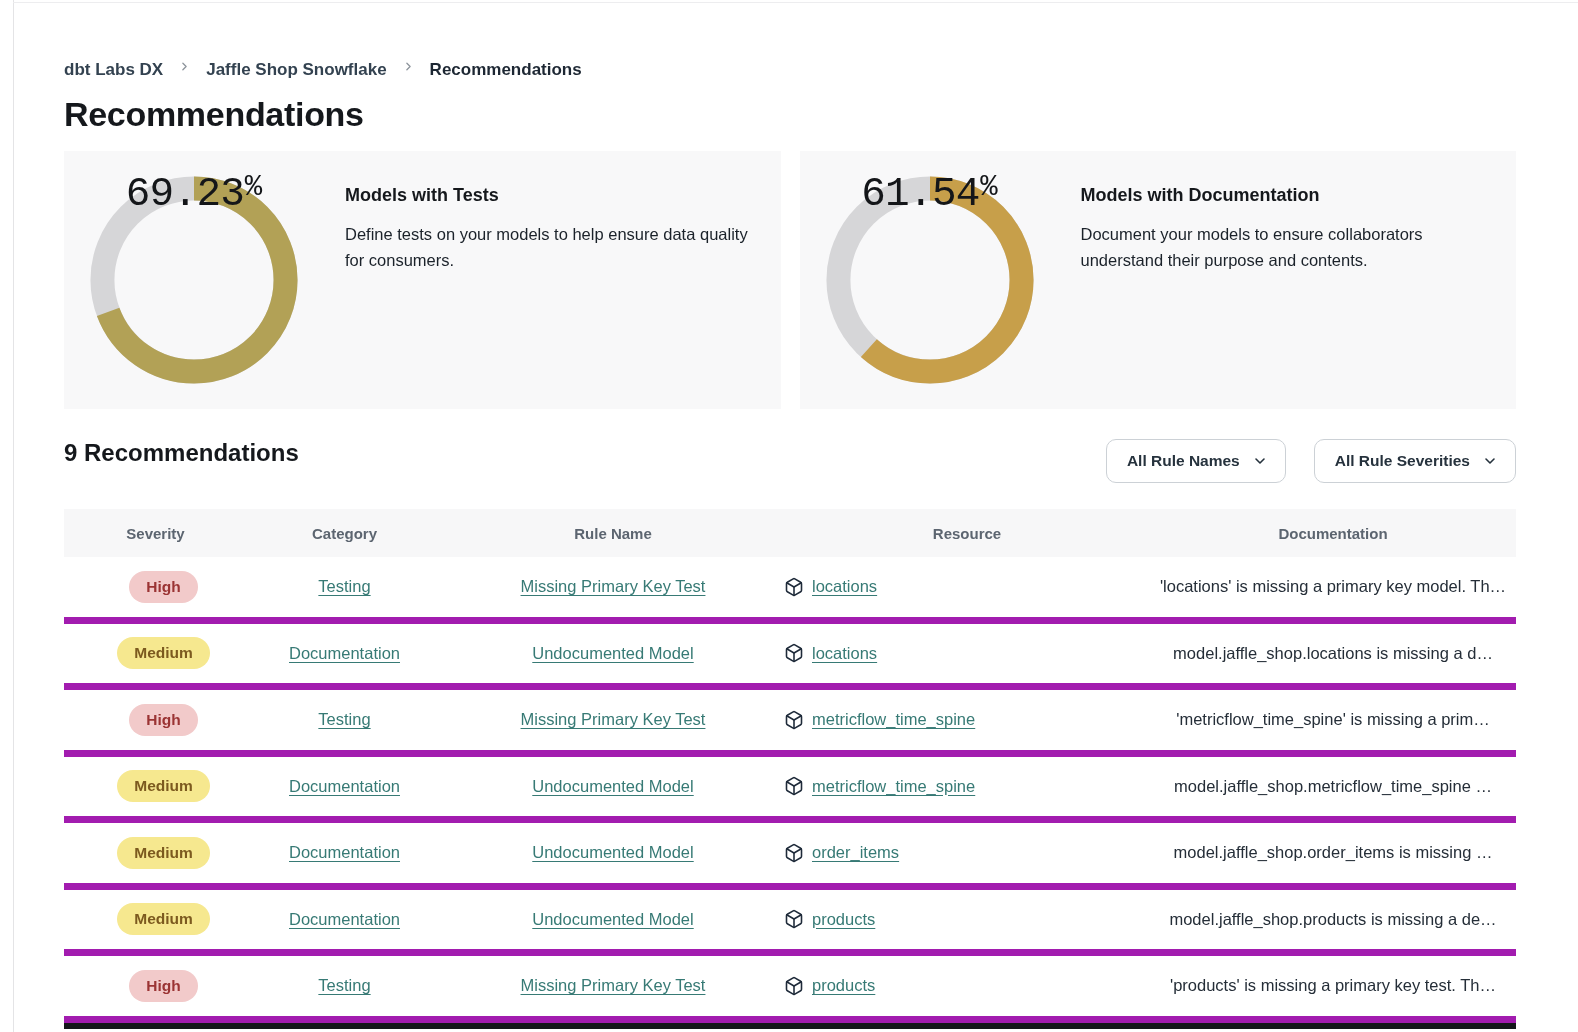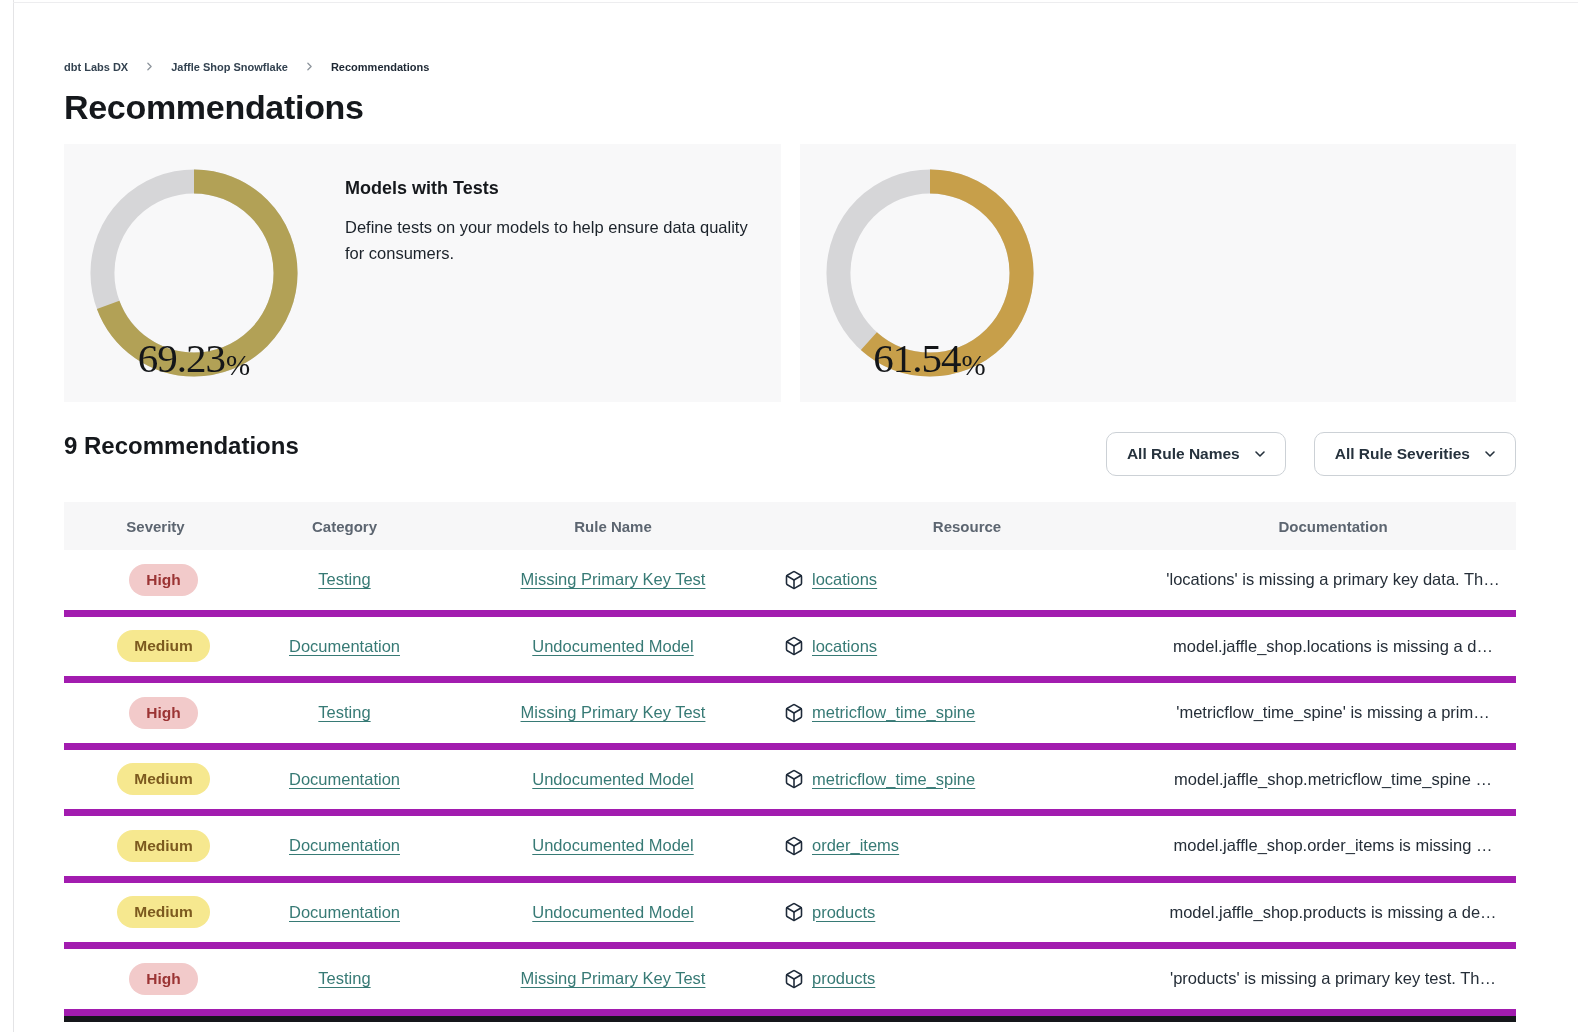--- a/index.html
+++ b/index.html
@@ -5,35 +5,35 @@
   * { margin:0; padding:0; box-sizing:border-box; }
   html,body { width:1578px; height:1032px; background:#ffffff; overflow:hidden;
     font-family:"Liberation Sans", sans-serif; color:#1b232c; }
 
   .frame-left { position:absolute; left:13px; top:0; bottom:0; width:1px; background:#e4e4e6; }
   .frame-top  { position:absolute; left:13px; right:0; top:2px; height:1px; background:#ededef; }
 
   .content { position:relative; padding:60px 62px 0 64px; }
 
   
-  .breadcrumb { display:flex; align-items:flex-end; gap:15px; font-size:11px; font-weight:700; color:#334250; }
+  .breadcrumb { display:flex; align-items:flex-start; gap:15px; font-size:17px; font-weight:700; color:#334250; }
   .breadcrumb .crumb { cursor:pointer; }
   .breadcrumb .crumb.current { color:#1d2733; }
   .crumb-sep { display:flex; align-items:center; color:#8d949c; }
 
   
   .page-title { margin-top:15px; font-size:34px; font-weight:700; color:#15181c; letter-spacing:-0.3px; }
 
   
   .cards { display:flex; gap:19px; margin-top:17px; }
   .card { flex:1 1 0; height:258px; background:#f8f8f9; display:flex; align-items:flex-start; padding:20px 20px 20px 21px; }
   .donut-wrap { position:relative; width:218px; height:218px; flex:0 0 auto; }
   .donut-wrap svg { width:218px; height:218px; display:block; }
-  .donut-label { position:absolute; inset:0; display:flex; align-items:flex-end; justify-content:center;
-    font-family:Liberation Serif, serif; color:#141619; }
+  .donut-label { position:absolute; inset:0; display:flex; align-items:flex-start; justify-content:center;
+    font-family:Liberation Mono, monospace; color:#141619; }
   .donut-label .num { font-size:41px; font-weight:500; letter-spacing:-1px; }
   .donut-label .pct { font-size:29px; font-weight:500; margin-left:1px; }
   .card-text { margin-left:42px; padding-top:14px; }
   .card-title { font-size:18px; font-weight:700; color:#15181c; }
   .card-desc { margin-top:16px; font-size:16.5px; line-height:1.55; color:#1b222a; max-width:460px; }
 
   
   .list-header { display:flex; align-items:flex-start; justify-content:space-between; margin-top:30px; }
   .list-count { font-size:24px; font-weight:700; color:#15181c; }
   .filters { display:flex; gap:28px; }
@@ -107,20 +107,24 @@
     <div class="card">
       <div class="donut-wrap">
         <svg viewBox="0 0 100 100">
           <circle class="track" cx="50" cy="50" r="42" fill="none" stroke-width="11" stroke="#d6d6d8"></circle>
           <circle class="arc" cx="50" cy="50" r="42" fill="none" stroke-width="11" transform="rotate(-90 50 50)" stroke="#c79f4a" stroke-dasharray="162.40023399760935 263.89378290154264"></circle>
         </svg>
         <div class="donut-label">
           <span class="num">61.54</span>
             <span class="pct">%</span>
         </div>
+      </div>
+      <div class="card-text">
+        <div class="card-title">Models with Documentation</div>
+        <div class="card-desc">Document your models to ensure collaborators understand their purpose and contents.</div>
       </div>
     </div>
 
   </div>
 
   <div class="list-header">
     <div class="list-count">9 Recommendations</div>
     <div class="filters">
       <button class="filter-btn">
         <span>All Rule Names</span>
@@ -157,21 +161,21 @@
     <div class="res-cell">
       <span class="cube">
         <svg width="20" height="20" viewBox="0 0 24 24" fill="none" stroke="#1f2b3a" stroke-width="1.9" stroke-linecap="round" stroke-linejoin="round">
           <path d="M21 16V8a2 2 0 0 0-1-1.73l-7-4a2 2 0 0 0-2 0l-7 4A2 2 0 0 0 3 8v8a2 2 0 0 0 1 1.73l7 4a2 2 0 0 0 2 0l7-4A2 2 0 0 0 21 16z"></path>
           <polyline points="3.27 6.96 12 12.01 20.73 6.96"></polyline>
           <line x1="12" y1="22.08" x2="12" y2="12"></line>
         </svg>
       </span>
       <span class="tlink">locations</span>
     </div>
-    <div class="rec-text">'locations' is missing a primary key data. Th…</div>
+    <div class="rec-text">'locations' is missing a primary key model. Th…</div>
   </div>
 
   <div class="trow tbody-row">
     <div class="cell-first"><span class="badge badge-medium">Medium</span></div>
     <div><span class="tlink">Documentation</span></div>
     <div><span class="tlink">Undocumented Model</span></div>
     <div class="res-cell">
       <span class="cube">
         <svg width="20" height="20" viewBox="0 0 24 24" fill="none" stroke="#1f2b3a" stroke-width="1.9" stroke-linecap="round" stroke-linejoin="round">
           <path d="M21 16V8a2 2 0 0 0-1-1.73l-7-4a2 2 0 0 0-2 0l-7 4A2 2 0 0 0 3 8v8a2 2 0 0 0 1 1.73l7 4a2 2 0 0 0 2 0l7-4A2 2 0 0 0 21 16z"></path>

